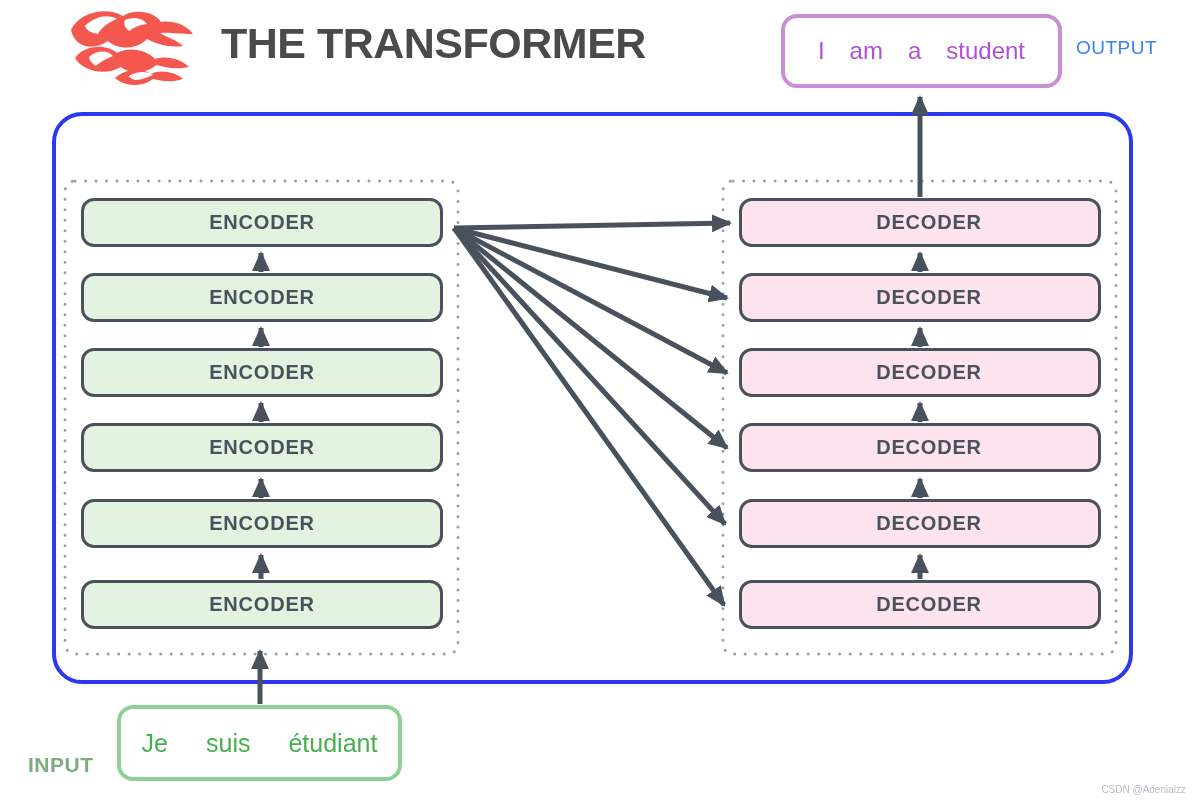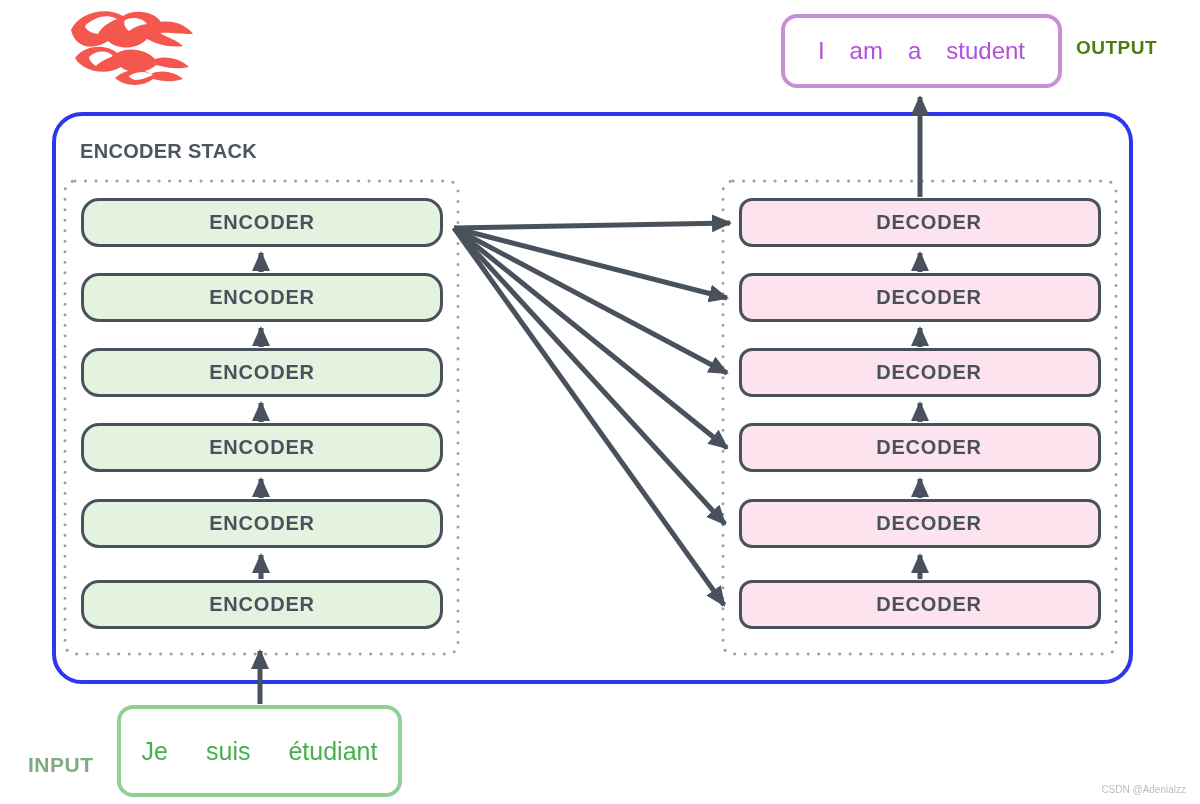--- a/index.html
+++ b/index.html
@@ -10,46 +10,46 @@
   
   .logo { position:absolute; left:62px; top:6px; width:134px; height:84px; }
   .title { position:absolute; left:221px; top:19px; font-size:43px; font-weight:bold;
            color:#4a4a4a; letter-spacing:-0.5px; white-space:nowrap; }
 
   
   .output-box { position:absolute; left:781px; top:14px; width:281px; height:74px;
                 border:4px solid #c88fd4; border-radius:16px; background:#ffffff;
                 display:flex; align-items:center; justify-content:center; gap:25px; }
   .output-box .word { font-size:24px; color:#b150d8; }
-  .output-label { position:absolute; left:1076px; top:37px; font-size:19px; font-weight:bold;
-                  color:#4d7c0f; letter-spacing:0.5px; }
+  .output-label { position:absolute; left:1076px; top:37px; font-size:19px; font-weight:normal;
+                  color:#3b82f6; letter-spacing:0.5px; }
 
   
   .main-frame { position:absolute; left:52px; top:112px; width:1081px; height:572px;
                 border:4px solid #2b38f0; border-radius:30px; background:transparent; }
 
   .stack-label { position:absolute; font-size:20px; font-weight:bold; color:#4d565f;
                  letter-spacing:0.3px; white-space:nowrap; }
   .enc-stack-label { left:80px; top:140px; }
   .dec-stack-label { left:735px; top:140px; }
 
   
   .overlay { position:absolute; left:0; top:0; width:1200px; height:804px; pointer-events:none; }
 
   
   .unit { position:absolute; width:362px; height:49px; border:3px solid #49525c;
           border-radius:13px; display:flex; align-items:center; justify-content:center; }
   .unit span { font-size:20px; font-weight:bold; color:#49525c; letter-spacing:0.8px; }
-  .enc { left:81px;  background:#e4f3e0;border-radius:18px; }
+  .enc { left:81px;  background:#e4f3e0; }
   .dec { left:739px; background:#fce3ee;padding-left:18px; }
   .r0 { top:198px; } .r1 { top:273px; } .r2 { top:348px; }
   .r3 { top:423px; } .r4 { top:499px; } .r5 { top:580px; }
 
   
-  .input-box { position:absolute; left:117px; top:705px; width:285px; height:92px;
+  .input-box { position:absolute; left:117px; top:705px; width:285px; height:76px;
                border:4px solid #8fd096; border-radius:16px; background:#ffffff;
                display:flex; align-items:center; justify-content:center; gap:38px; }
   .input-box .word { font-size:25px; color:#47b04d; }
   .input-label { position:absolute; left:28px; top:732px; font-size:21px; font-weight:bold;
                  color:#7dac83; letter-spacing:0.5px;margin-top:21px; }
 
   .watermark { position:absolute; right:14px; bottom:9px; font-size:10px; color:#b9bfc6; }
 </style>
 </head>
 <body>
@@ -66,20 +66,21 @@
       <path d="M52,72 C62,62 80,62 88,68 C98,63 112,66 120,73 C108,77 98,75 90,73
                C80,81 62,81 52,72 Z"></path>
     </g>
     <g fill="#ffffff">
       <path d="M22,20 C32,10 46,8 54,13 C44,17 38,22 35,28 C28,27 23,24 22,20 Z"></path>
       <path d="M62,14 C70,10 80,12 84,18 C76,19 70,22 66,25 C62,22 60,17 62,14 Z"></path>
       <path d="M26,51 C34,44 44,44 50,50 C42,53 36,57 33,60 C28,57 26,53 26,51 Z"></path>
       <path d="M66,70 C74,65 84,65 90,69 C83,72 77,74 72,74 C68,73 66,71 66,70 Z"></path>
     </g>
   </svg>
+  <div class="title">THE TRANSFORMER</div>
 
   <div class="output-box">
     <span class="word">I</span>
     <span class="word">am</span>
     <span class="word">a</span>
     <span class="word">student</span>
   </div>
   <div class="output-label">OUTPUT</div>
 
   <div class="main-frame"></div>
@@ -114,21 +115,20 @@
       <line x1="920" y1="422" x2="920" y2="403" marker-end="url(#ah)"></line>
       <line x1="920" y1="498" x2="920" y2="479" marker-end="url(#ah)"></line>
       <line x1="920" y1="579" x2="920" y2="555" marker-end="url(#ah)"></line>
 
       <line x1="260" y1="704" x2="260" y2="651" marker-end="url(#ah)"></line>
 
       <line x1="920" y1="197" x2="920" y2="97" marker-end="url(#ah)"></line>
     </g>
   </svg>
 
-  <div class="stack-label enc-stack-label">ENCODER STACK</div>
 
   <div class="unit enc r0">
       <span>ENCODER</span>
     </div>
   <div class="unit enc r1">
       <span>ENCODER</span>
     </div>
   <div class="unit enc r2">
       <span>ENCODER</span>
     </div>

